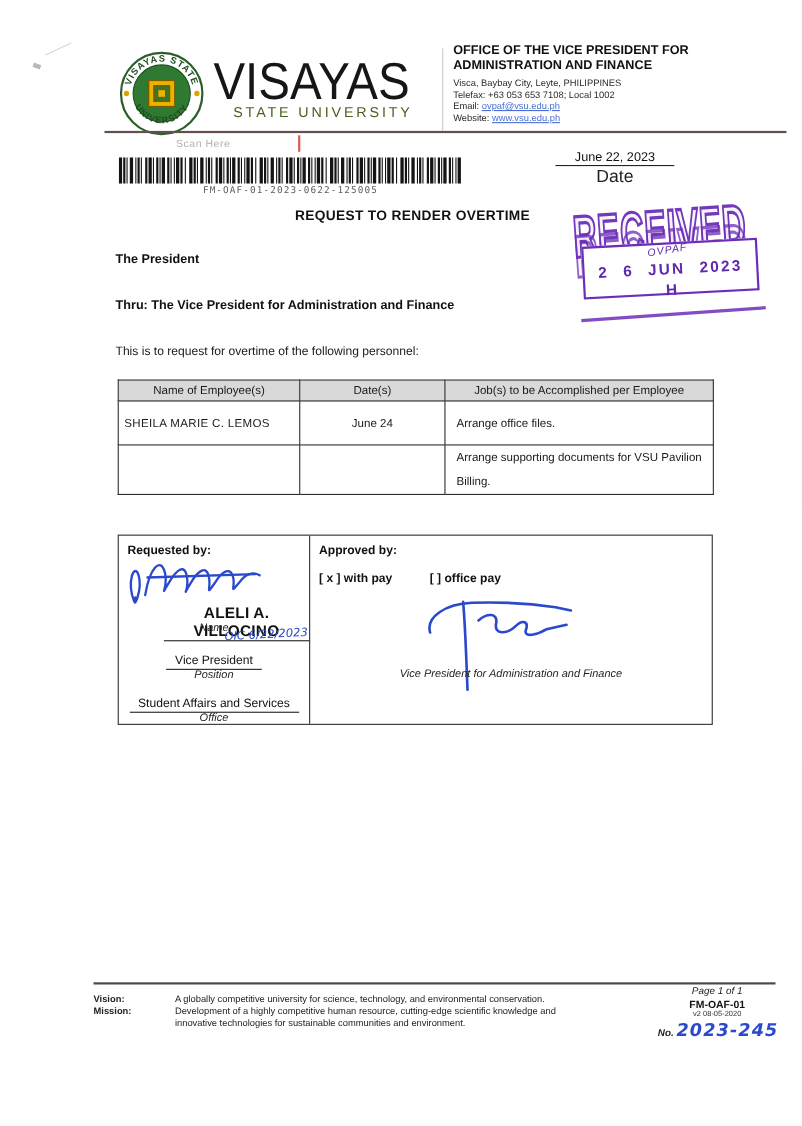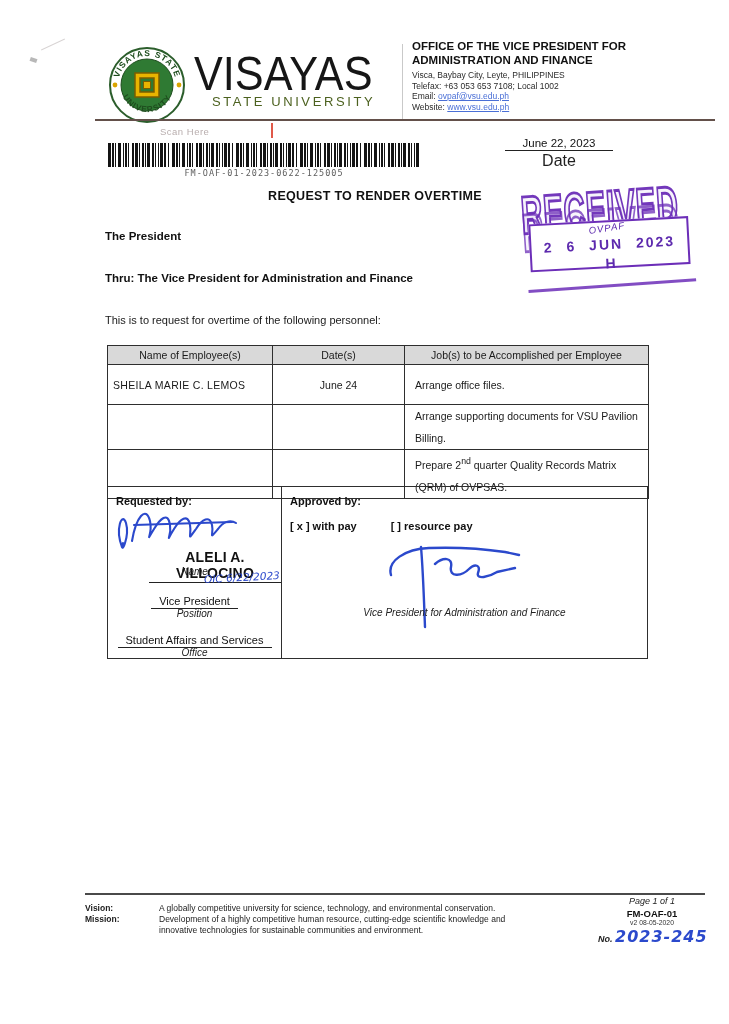--- a/index.html
+++ b/index.html
@@ -191,25 +191,20 @@
     <tr class="r1">
       <td class="cell-name">SHEILA MARIE C. LEMOS</td>
       <td class="cell-date">June 24</td>
       <td class="cell-job">Arrange office files.</td>
     </tr>
     <tr class="r2">
       <td class="cell-name"></td>
       <td class="cell-date"></td>
       <td class="cell-job">Arrange supporting documents for VSU Pavilion Billing.</td>
     </tr>
-    <tr class="r3">
-      <td class="cell-name"></td>
-      <td class="cell-date"></td>
-      <td class="cell-job"><span>Prepare 2</span><sup>nd</sup><span> quarter Quality Records Matrix (QRM) of OVPSAS.</span></td>
-    </tr>
   </tbody>
     </table>
 
   <div class="abs sigbox">
 
     <div class="sig-left">
       <div class="sig-label">Requested by:</div>
       <svg class="sig-svg" style="left:2px;top:14px;" width="150" height="52" viewBox="0 0 150 52">
         <g stroke="#2b49cc" stroke-width="2.1" fill="none" stroke-linecap="round">
           <path d="M12 46 C5 28 12 10 16 22 C20 36 10 56 13 42"></path>
@@ -228,21 +223,21 @@
       <div class="abs ctr sig-sub" style="top:120px;">Position</div>
       <div class="abs ctr" style="top:143px;">
         <span class="sig-under">Student Affairs and Services</span>
       </div>
       <div class="abs ctr sig-sub" style="top:159px;">Office</div>
     </div>
 
     <div class="sig-right">
       <div class="sig-label">Approved by:</div>
       <div class="pay-row">
-        <span>[ x ] with pay</span><span class="gap"></span><span>[ ] resource pay</span>
+        <span>[ x ] with pay</span><span class="gap"></span><span>[ ] office pay</span>
       </div>
       <svg class="sig-svg" style="left:95px;top:52px;" width="180" height="95" viewBox="0 0 180 95">
         <g stroke="#2b49cc" stroke-width="2.4" fill="none" stroke-linecap="round">
           <path d="M14 36 C10 22 28 10 52 9 C80 8 108 10 128 13 L142 16"></path>
           <path d="M44 8 C46 30 47 62 48 88"></path>
           <path d="M58 25 C66 18 76 18 74 28 C72 38 84 38 92 30 C98 24 104 26 101 34 C99 41 112 38 120 33 L138 29"></path>
         </g>
       </svg>
       <div class="abs ctr sig-sub" style="top:119px;">Vice President for Administration and Finance</div>
     </div>

